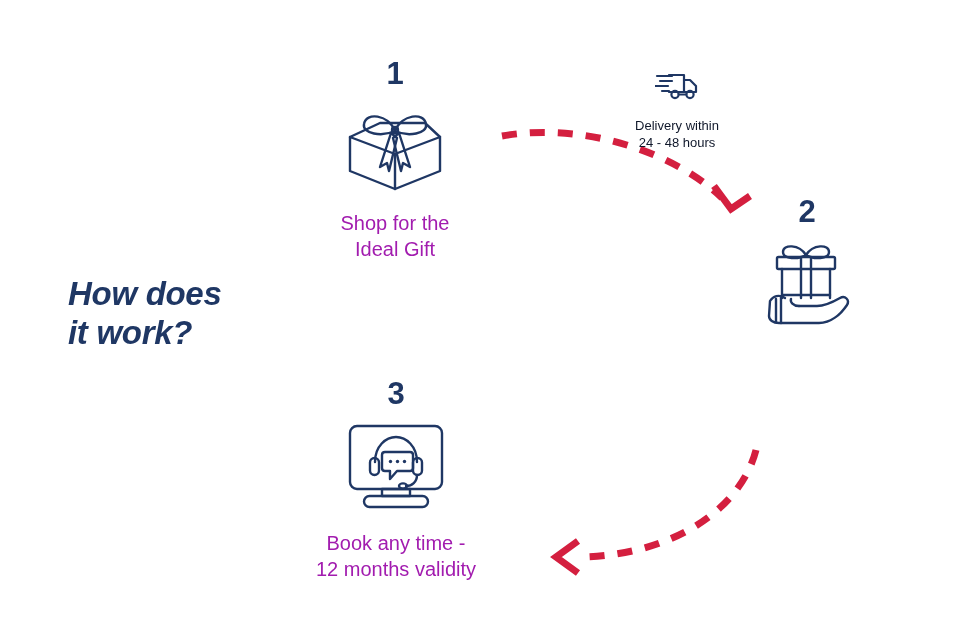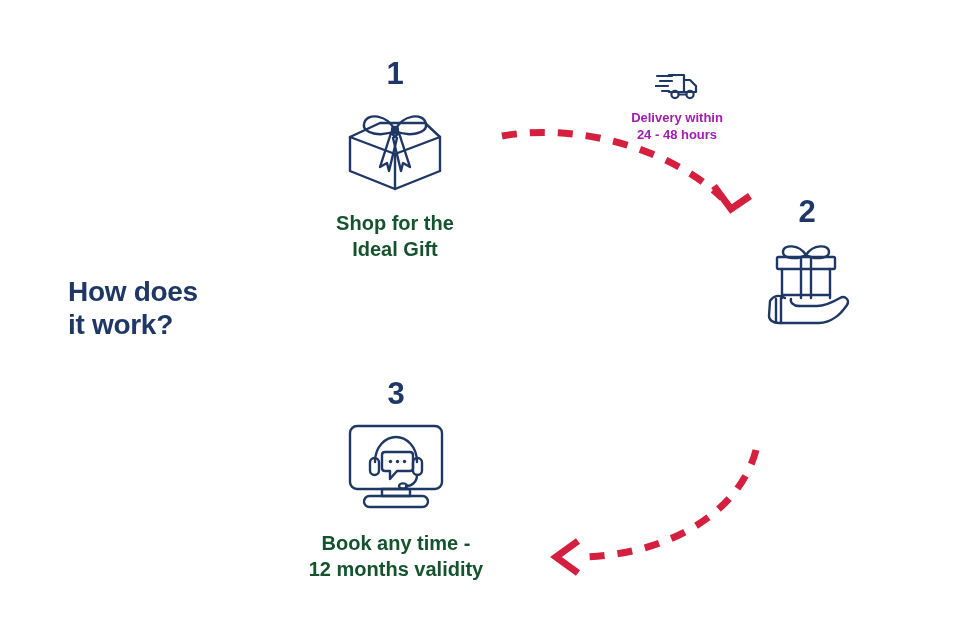--- a/index.html
+++ b/index.html
@@ -17,26 +17,27 @@
     background: #ffffff;
     overflow: hidden;
   }
 
   
   .heading {
     position: absolute;
     left: 68px;
     top: 275px;
     width: 280px;
-    font-size: 28px;
+    font-size: 33px;
     font-weight: bold;
     line-height: 1.18;
     color: #1f3764;
     letter-spacing: -0.3px;
     white-space: pre-line;
+    font-style: italic;
   }
 
   
   .step {
     position: absolute;
     text-align: center;
   }
   .step-number {
     font-size: 31px;
     font-weight: bold;
@@ -46,23 +47,23 @@
   }
   .step-icon {
     display: flex;
     align-items: center;
     justify-content: center;
     height: 100px;
   }
   .step-label {
     margin-top: 14px;
     font-size: 20px;
-    font-weight: 700;
+    font-weight: 400;
     line-height: 1.28;
-    color: #14532d;
+    color: #a21caf;
     white-space: pre-line;
   }
 
   #step-1 { left: 295px; top: 58px;  width: 200px; }
   #step-2 { left: 707px; top: 196px; width: 200px; }
   #step-3 { left: 296px; top: 378px; width: 200px; }
 
   
   .delivery-note {
     position: absolute;
@@ -71,25 +72,25 @@
     width: 150px;
     text-align: center;
   }
   .delivery-note .note-icon {
     height: 32px;
     display: flex;
     align-items: center;
     justify-content: center;
   }
   .delivery-note .note-text {
-    margin-top: 8px;
+    margin-top: 16px;
     font-size: 13px;
-    font-weight: bold;
+    font-weight: normal;
     line-height: 1.28;
-    color: #a21caf;
+    color: #0f172a;
     white-space: pre-line;
   }
 
   
   .arrow-layer {
     position: absolute;
     left: 0;
     top: 0;
     width: 980px;
     height: 640px;

